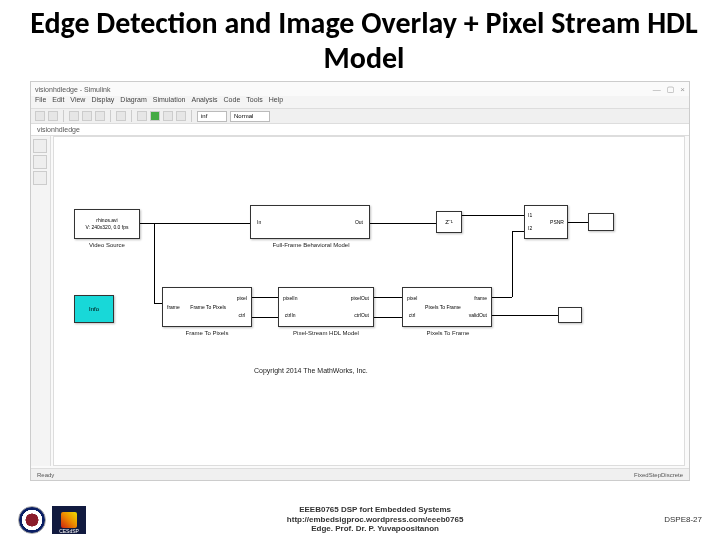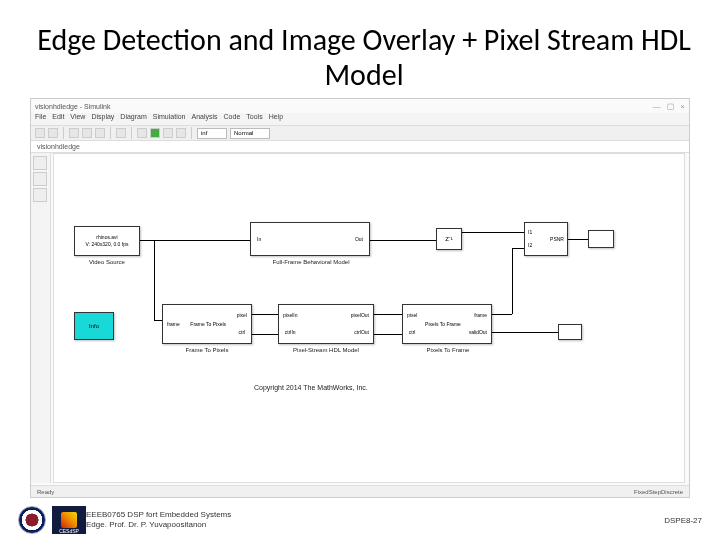--- a/index.html
+++ b/index.html
@@ -1,17 +1,17 @@
 <!DOCTYPE html>
 <html><head>
 <meta charset="utf-8">
 <style>
   * { box-sizing: border-box; margin: 0; padding: 0; }
   body { width: 720px; height: 540px; background: #fff; font-family: Arial, sans-serif; overflow: hidden; }
-  .slide-title { font-size: 30px; font-weight: 400; text-align: center; padding: 23px 20px 4px; line-height: 1.15; font-family: Calibri, Arial, sans-serif; margin-left: 8px; }
+  .slide-title { font-size: 30px; font-weight: 700; text-align: center; padding: 6px 20px 4px; line-height: 1.15; font-family: Calibri, Arial, sans-serif; margin-left: 8px; }
   .sim-window { border: 1px solid #ccc; margin: 2px 30px 4px; height: 400px; background: #fafafa; font-size: 7px; position: relative; }
   .titlebar { height: 14px; display: flex; align-items: center; justify-content: space-between; padding: 0 4px; color: #555; }
   .win-ctrls { display: flex; gap: 6px; color: #999; font-size: 8px; }
   .menubar { height: 12px; padding: 0 4px; display: flex; gap: 6px; color: #444; background: #f4f4f4; }
   .toolbar { height: 16px; background: #f0f0f0; border-top: 1px solid #ddd; border-bottom: 1px solid #ddd; display: flex; align-items: center; gap: 3px; padding: 0 4px; }
   .tb-btn { width: 10px; height: 10px; background: #e6e6e6; border: 1px solid #ccc; }
   .tb-sep { width: 1px; height: 12px; background: #ccc; margin: 0 2px; }
   .tb-field { height: 11px; background: #fff; border: 1px solid #bbb; padding: 0 3px; font-size: 6px; display: flex; align-items: center; }
   .crumb { height: 12px; padding: 0 6px; display: flex; align-items: center; gap: 3px; color: #06c; background: #fff; border-bottom: 1px solid #ddd; }
   .crumb span { color: #555; }
@@ -20,21 +20,21 @@
   .pal-btn { width: 14px; height: 14px; background: #eee; border: 1px solid #ccc; }
   .statusbar { position: absolute; left: 0; right: 0; bottom: 0; height: 12px; background: #f0f0f0; border-top: 1px solid #ddd; display: flex; justify-content: space-between; padding: 0 6px; font-size: 6px; color: #555; align-items: center; }
   .model-title-box { position: absolute; left: 24px; top: 8px; border: 2px solid #000; padding: 3px 8px; font-size: 14px; font-weight: 700; background: #fff; }
   .blk { position: absolute; background: #fff; border: 1px solid #333; font-size: 6px; display: flex; flex-direction: column; align-items: center; justify-content: center; text-align: center; padding: 1px; box-shadow: 1px 1px 2px rgba(0,0,0,.25); }
   .blk-label { position: absolute; font-size: 6px; color: #222; white-space: nowrap; text-align: center; }
   .info-blk { background: #18d8d8; color: #000; }
   .port { font-size: 5px; line-height: 7px; }
   .line-h { position: absolute; height: 1px; background: #000; }
   .line-v { position: absolute; width: 1px; background: #000; }
   .footer { position: absolute; bottom: 6px; left: 0; right: 0; display: flex; align-items: center; justify-content: space-between; padding: 0 18px; font-size: 8px; color: #333; }
-  .footer-center { flex: 1; line-height: 1.2; }
+  .footer-center { text-align: center; flex: 1; line-height: 1.2; font-weight: bold; }
   .logo { width: 28px; height: 28px; border-radius: 50%; }
   .logo1 { background: radial-gradient(circle, #8a1c2b 35%, #fff 36%, #fff 55%, #0a1e64 56%); border: 1px solid #aaa; }
   .logo2 { width: 34px; height: 28px; background: #111a3f; display: flex; align-items: center; justify-content: center; }
   .logo2-inner { width: 16px; height: 16px; background: linear-gradient(45deg,#c21,#e80,#ed0); border-radius: 2px; }
   .logo2-txt { position: absolute; bottom: 0; font-size: 5px; color: #fff; }
   .copy { position: absolute; font-size: 7px; color: #222; }
 </style>
 </head>
 <body>
 
@@ -187,16 +187,17 @@
 <div class="footer">
   <div style="display:flex;gap:6px;align-items:center;">
     <div class="logo logo1"></div>
     <div class="logo2" style="position:relative">
       <div class="logo2-inner"></div>
       <div class="logo2-txt">CESdSP</div>
     </div>
   </div>
   <div class="footer-center">
     <div>EEEB0765 DSP fort Embedded Systems</div>
+    <div>http://embedsigproc.wordpress.com/eeeb0765</div>
     <div>Edge. Prof. Dr. P. Yuvapoositanon</div>
   </div>
   <div>DSPE8-27</div>
 </div>
 
 </body></html>

